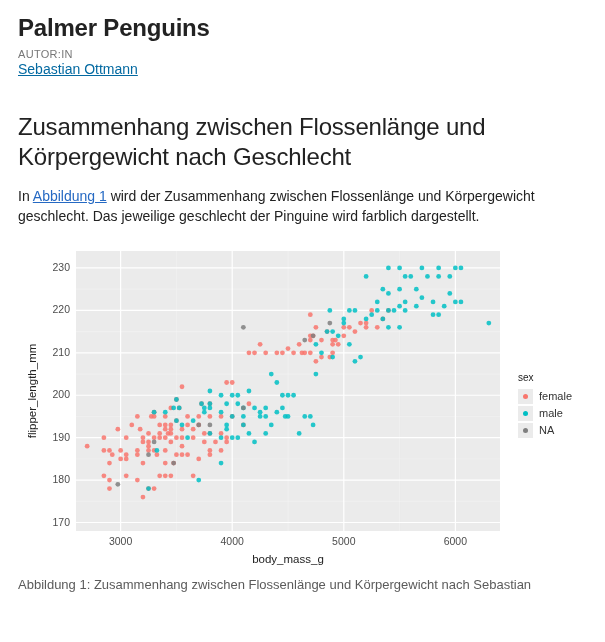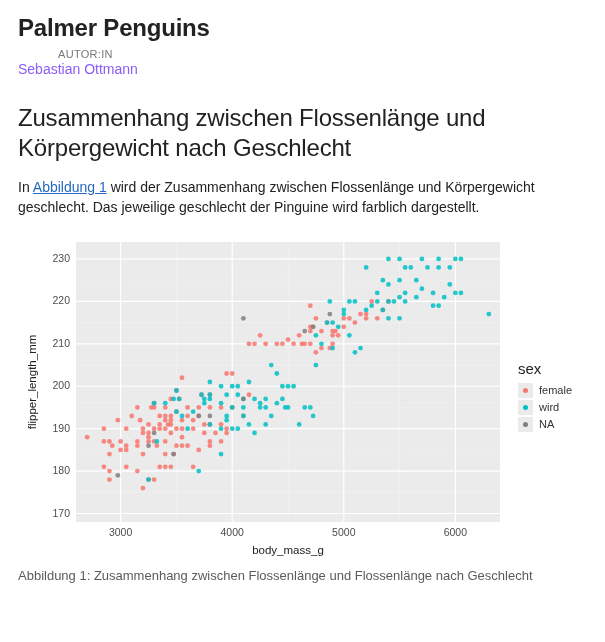--- a/index.html
+++ b/index.html
@@ -15,26 +15,26 @@
     font-size: 24px;
     font-weight: 700;
     margin: 0 0 6px 0;
     letter-spacing: -0.2px;
   }
   .author-label {
     font-size: 11px;
     letter-spacing: 0.3px;
     color: #777;
     margin-bottom: 1px;
-    margin-left: 40px;
   }
   .author-name {
     font-size: 14px;
-    color: #8b5cf6;
-    margin-bottom: 26px;
+    color: #0369a1;
+    margin-bottom: 35px;
+    text-decoration: underline;
   }
   h2.section {
     font-size: 24px;
     font-weight: 400;
     line-height: 1.25;
     margin: 0 0 14px 0;
     letter-spacing: -0.2px;
   }
   p.body {
     font-size: 14px;
@@ -56,21 +56,21 @@
   .grid-major { stroke: #ffffff; stroke-width: 1.2; }
   .grid-minor { stroke: #f4f4f4; stroke-width: 0.6; }
   .axis-text { font-size: 10.5px; fill: #4d4d4d; font-family: inherit; }
   .axis-title { font-size: 11.5px; fill: #222; font-family: inherit; }
   .legend {
     margin-left: 10px;
     font-size: 11px;
     color: #333;
   }
   .legend-title {
-    font-size: 15px;
+    font-size: 10px;
     margin-bottom: 6px;
     color: #222;
   }
   .legend-row {
     display: flex;
     align-items: center;
     margin: 2px 0;
     gap: 6px;
   }
   .legend-key {
@@ -399,25 +399,25 @@
           <div class="legend-row">
             <div class="legend-key">
               <div class="legend-dot" style="background: rgb(248, 118, 109);"></div>
             </div>
             <span>female</span>
           </div>
           <div class="legend-row">
             <div class="legend-key">
               <div class="legend-dot" style="background: rgb(0, 191, 196);"></div>
             </div>
-            <span>wird</span>
+            <span>male</span>
           </div>
           <div class="legend-row">
             <div class="legend-key">
               <div class="legend-dot" style="background: rgb(127, 127, 127);"></div>
             </div>
             <span>NA</span>
           </div>
         </div>
     </div>
   </div>
-  <div class="caption">Abbildung 1: Zusammenhang zwischen Flossenlänge und Flossenlänge nach Geschlecht</div>
+  <div class="caption">Abbildung 1: Zusammenhang zwischen Flossenlänge und Körpergewicht nach Sebastian</div>
 </div>
 
 </body></html>

